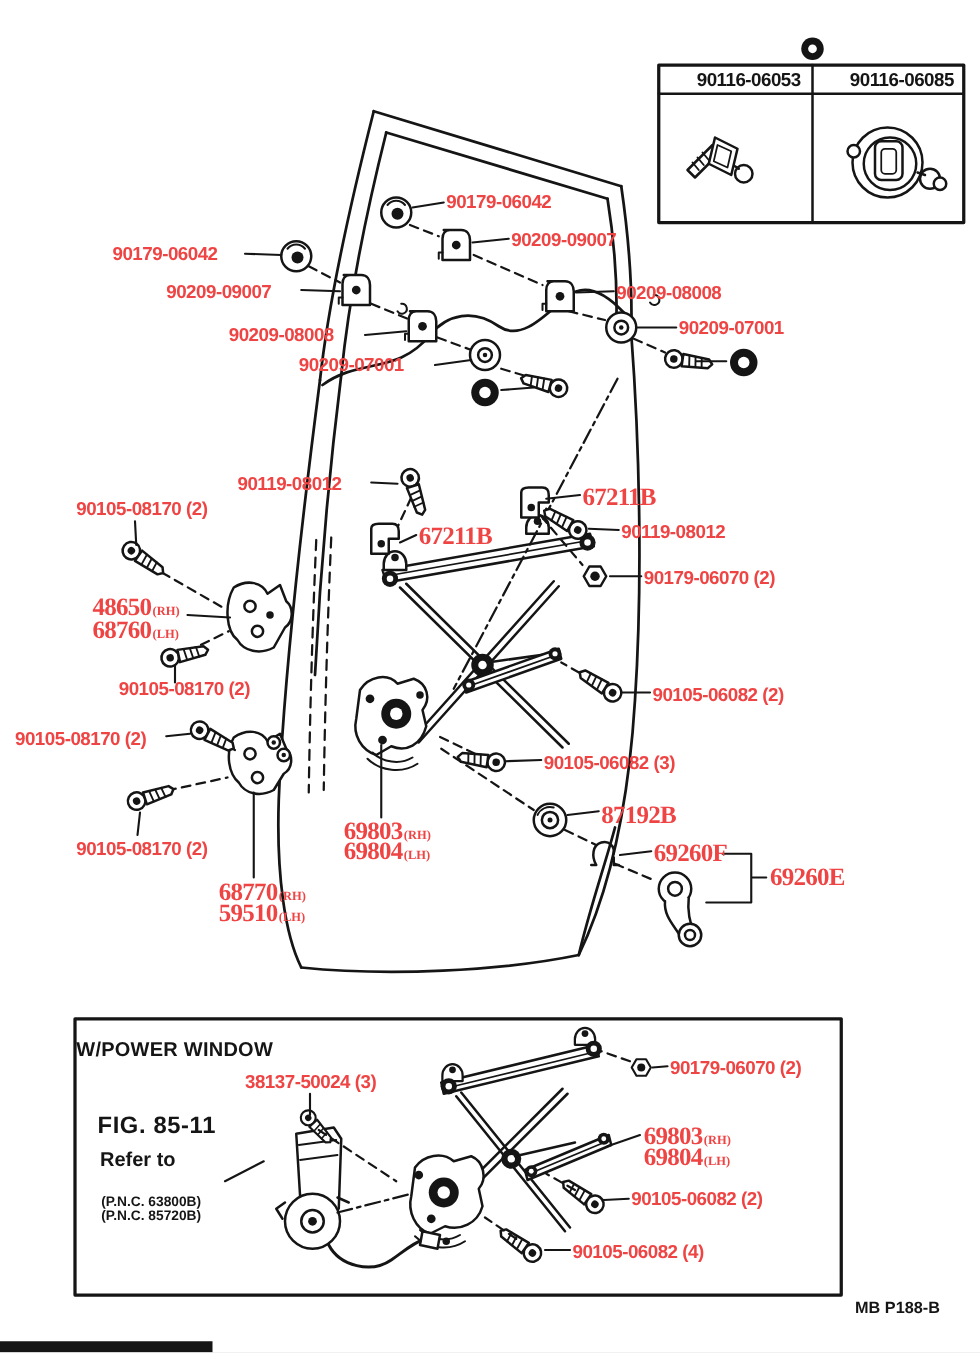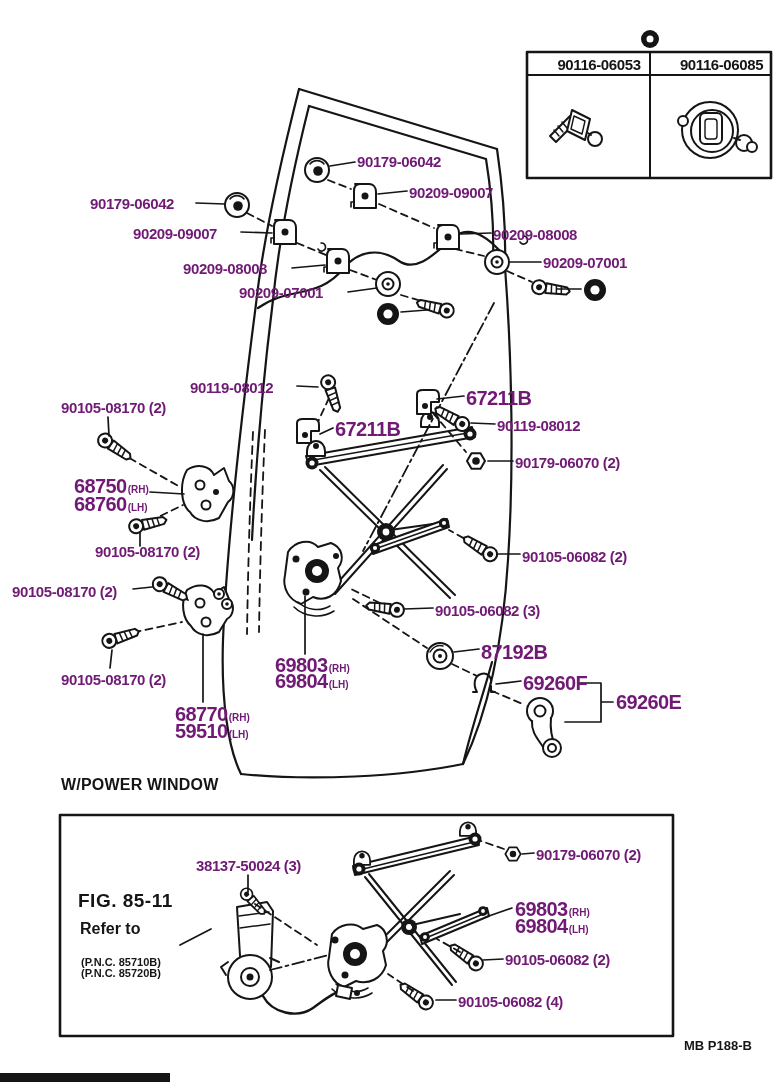--- a/index.html
+++ b/index.html
@@ -1,21 +1,21 @@
 <!DOCTYPE html>
 <html><head>
 <meta charset="utf-8">
 <style>
   html,body{margin:0;padding:0;background:#e8e8e8;}
   #page{position:relative;width:784px;height:1082px;background:#fff;color:#151515;overflow:hidden;
         font-family:"Liberation Sans",sans-serif;}
   #art{position:absolute;left:0;top:0;}
-  .lbl{position:absolute;font:700 15px "Liberation Sans",sans-serif;color:#701a75;
+  .lbl{position:absolute;font:700 15px "Liberation Sans",sans-serif;color:#ef4444;
        white-space:nowrap;letter-spacing:-0.4px;}
-  .big{font-size:20px;letter-spacing:-0.6px;}
+  .big{font-size:20px;letter-spacing:-0.6px;font-family:Liberation Serif, serif;}
   .suf{font-size:10px;letter-spacing:0;margin-left:1px;}
   .box-title{position:absolute;font:700 16px "Liberation Sans",sans-serif;letter-spacing:0.2px;white-space:nowrap;}
   .note1{position:absolute;font:700 16px "Liberation Sans",sans-serif;white-space:nowrap;}
   .note2{position:absolute;font:700 19px "Liberation Sans",sans-serif;white-space:nowrap;letter-spacing:0.5px;}
   .note3{position:absolute;font:700 11px "Liberation Sans",sans-serif;white-space:nowrap;}
   .tbl-hdr{position:absolute;font:700 15px "Liberation Sans",sans-serif;text-align:center;letter-spacing:-0.4px;}
   .footer{position:absolute;font:700 13px "Liberation Sans",sans-serif;white-space:nowrap;text-align:right;}
   .edgebar{position:absolute;left:0;top:1073px;width:170px;height:9px;background:#151515;}
 </style>
 </head>
@@ -330,46 +330,46 @@
 <div class="lbl" style="left:493px;top:226px">90209-08008</div>
 <div class="lbl" style="left:183px;top:260px">90209-08008</div>
 <div class="lbl" style="left:543px;top:254px">90209-07001</div>
 <div class="lbl" style="left:239px;top:284px">90209-07001</div>
 <div class="lbl" style="left:190px;top:379px">90119-08012</div>
 <div class="lbl big" style="left:466px;top:387px">67211B</div>
 <div class="lbl big" style="left:335px;top:418px">67211B</div>
 <div class="lbl" style="left:497px;top:417px">90119-08012</div>
 <div class="lbl" style="left:515px;top:454px">90179-06070 (2)</div>
 <div class="lbl" style="left:61px;top:399px">90105-08170 (2)</div>
-<div class="lbl big" style="left:74px;top:475px"><span>68750</span><span class="suf">(RH)</span></div>
+<div class="lbl big" style="left:74px;top:475px"><span>48650</span><span class="suf">(RH)</span></div>
 <div class="lbl big" style="left:74px;top:493px"><span>68760</span><span class="suf">(LH)</span></div>
 <div class="lbl" style="left:95px;top:543px">90105-08170 (2)</div>
 <div class="lbl" style="left:12px;top:583px">90105-08170 (2)</div>
 <div class="lbl" style="left:61px;top:671px">90105-08170 (2)</div>
 <div class="lbl big" style="left:175px;top:703px"><span>68770</span><span class="suf">(RH)</span></div>
 <div class="lbl big" style="left:175px;top:720px"><span>59510</span><span class="suf">(LH)</span></div>
 <div class="lbl big" style="left:275px;top:654px"><span>69803</span><span class="suf">(RH)</span></div>
 <div class="lbl big" style="left:275px;top:670px"><span>69804</span><span class="suf">(LH)</span></div>
 <div class="lbl" style="left:522px;top:548px">90105-06082 (2)</div>
 <div class="lbl" style="left:435px;top:602px">90105-06082 (3)</div>
 <div class="lbl big" style="left:481px;top:641px">87192B</div>
 <div class="lbl big" style="left:523px;top:672px">69260F</div>
 <div class="lbl big" style="left:616px;top:691px">69260E</div>
 
 <div class="tbl-hdr" style="left:527px;top:56px;width:144px">90116-06053</div>
 <div class="tbl-hdr" style="left:650px;top:56px;width:143px">90116-06085</div>
 
-<div class="box-title" style="left:61px;top:776px">W/POWER WINDOW</div>
+<div class="box-title" style="left:61px;top:832px">W/POWER WINDOW</div>
 <div class="lbl" style="left:196px;top:857px">38137-50024 (3)</div>
 <div class="lbl" style="left:536px;top:846px">90179-06070 (2)</div>
 <div class="lbl big" style="left:515px;top:898px"><span>69803</span><span class="suf">(RH)</span></div>
 <div class="lbl big" style="left:515px;top:915px"><span>69804</span><span class="suf">(LH)</span></div>
 <div class="lbl" style="left:505px;top:951px">90105-06082 (2)</div>
 <div class="lbl" style="left:458px;top:993px">90105-06082 (4)</div>
 <div class="note1" style="left:80px;top:920px">Refer to</div>
 <div class="note2" style="left:78px;top:890px">FIG. 85-11</div>
-<div class="note3" style="left:81px;top:956px">(P.N.C. 85710B)</div>
+<div class="note3" style="left:81px;top:956px">(P.N.C. 63800B)</div>
 <div class="note3" style="left:81px;top:967px">(P.N.C. 85720B)</div>
 
 <div class="footer" style="left:684px;top:1038px">MB P188-B</div>
 <div class="edgebar"></div>
 
 </div>
 
 </body></html>

